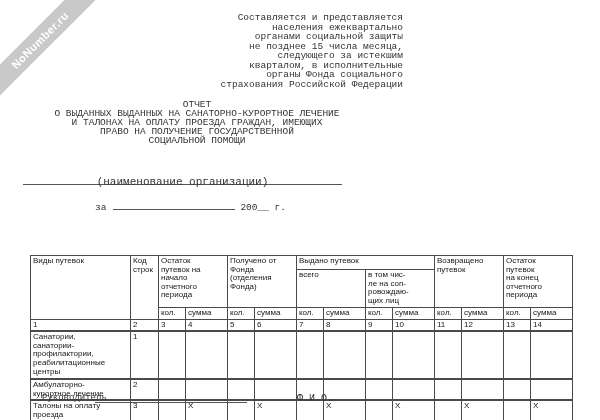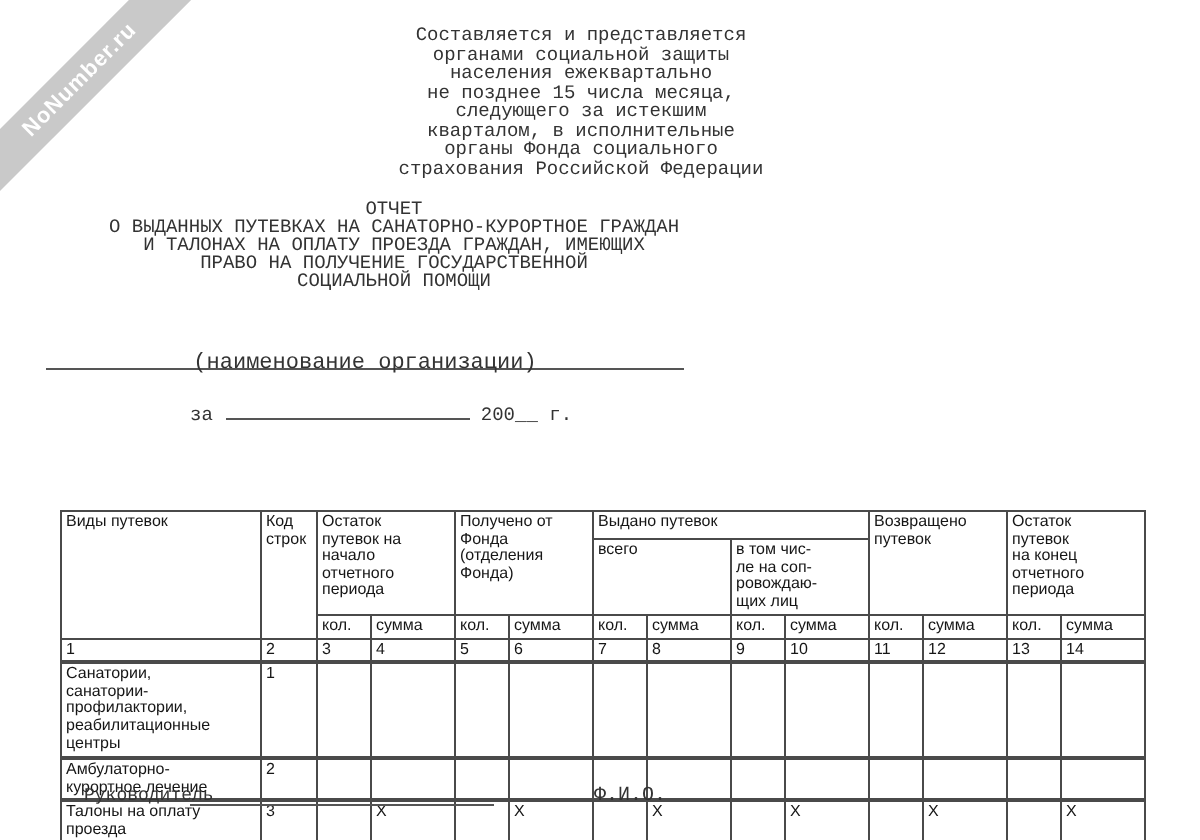--- a/index.html
+++ b/index.html
@@ -8,21 +8,21 @@
   .page{position:absolute;inset:0;background:#fff;}
 
   
   .watermark{position:absolute;left:-42px;top:29px;width:164px;height:22px;background:#c9c9c9;
              transform:rotate(-45deg);display:flex;align-items:center;justify-content:center;}
   .watermark span{color:#ffffff;font-weight:bold;font-size:11px;letter-spacing:.5px;
                   font-family:"Liberation Sans",sans-serif;}
 
   .mono{font-family:"Liberation Mono","DejaVu Sans Mono",monospace;color:#333;}
 
-  .top-note{position:absolute;left:178px;top:13px;width:225px;text-align:center;
+  .top-note{position:absolute;left:178px;top:13px;width:225px;text-align:right;
             font-size:9.5px;line-height:9.5px;}
   .title-block{position:absolute;left:32px;top:101px;width:330px;text-align:center;
                font-size:9.5px;line-height:8.9px;}
 
   .period{position:absolute;left:95px;top:156px;font-size:9.5px;margin-top:43px;}
   .blank{display:inline-block;width:122px;height:10px;border-bottom:1px solid #555;
          margin:0 5px 0 7px;vertical-align:baseline;}
 
   .org-line{position:absolute;left:23px;top:176px;width:319px;height:8px;border-bottom:1px solid #555;}
   .org-caption{position:absolute;left:23px;top:176px;width:319px;text-align:center;font-size:11px;}
@@ -46,32 +46,32 @@
 <body>
 
 <div class="page">
 
   <div class="watermark">
     <span>NoNumber.ru</span>
   </div>
 
   <div class="top-note mono">
     <div>Составляется и представляется</div>
+    <div>населения ежеквартально</div>
     <div>органами социальной защиты</div>
-    <div>населения ежеквартально</div>
     <div>не позднее 15 числа месяца,</div>
     <div>следующего за истекшим</div>
     <div>кварталом, в исполнительные</div>
     <div>органы Фонда социального</div>
     <div>страхования Российской Федерации</div>
   </div>
 
   <div class="title-block mono">
     <div>ОТЧЕТ</div>
-    <div>О ВЫДАННЫХ ПУТЕВКАХ НА САНАТОРНО-КУРОРТНОЕ ГРАЖДАН</div>
+    <div>О ВЫДАННЫХ ВЫДАННЫХ НА САНАТОРНО-КУРОРТНОЕ ЛЕЧЕНИЕ</div>
     <div>И ТАЛОНАХ НА ОПЛАТУ ПРОЕЗДА ГРАЖДАН, ИМЕЮЩИХ</div>
     <div>ПРАВО НА ПОЛУЧЕНИЕ ГОСУДАРСТВЕННОЙ</div>
     <div>СОЦИАЛЬНОЙ ПОМОЩИ</div>
   </div>
 
   <div class="period mono">
     <span>за</span><span class="blank"></span><span>200__ г.</span>
   </div>
 
   <div class="org-line"></div>

